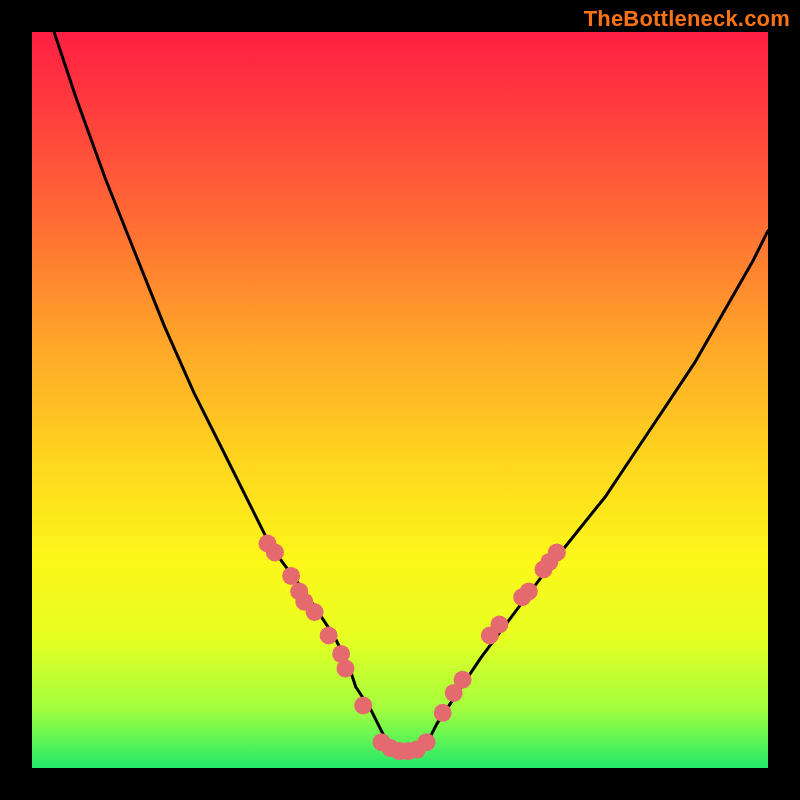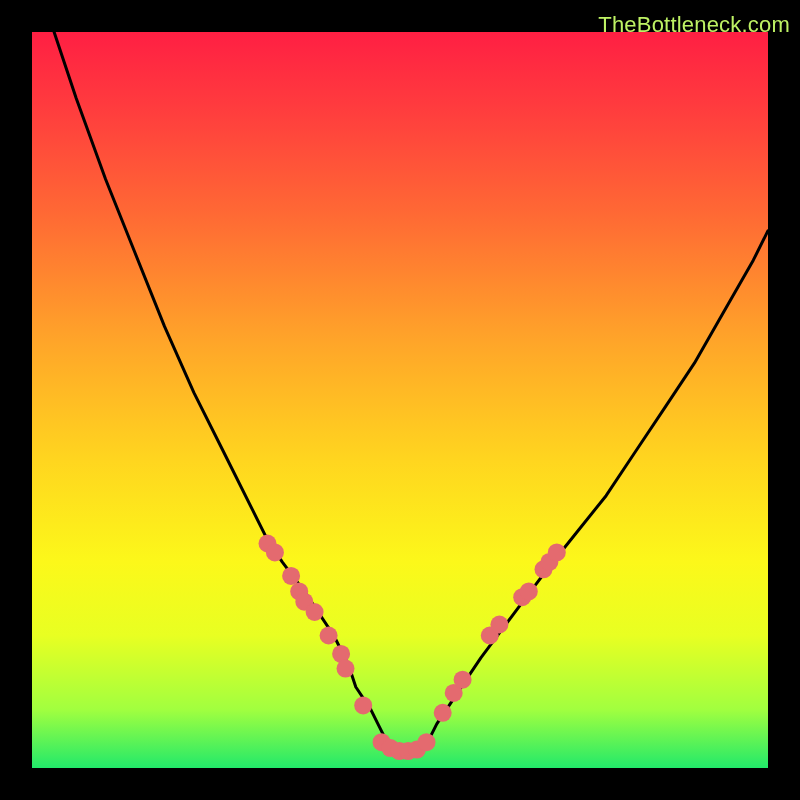--- a/index.html
+++ b/index.html
@@ -31,25 +31,25 @@
       #ffa529 42%,
       #ffd51f 58%,
       #fcf81a 72%,
       #e8ff22 82%,
       #a2ff3f 92%,
       #22e96a 100%
     );
   }
   .watermark {
     position: absolute;
-    top: 12px;
+    top: 6px;
     right: 10px;
-    color: #bef264;
+    color: #f97316;
     font-size: 22px;
-    font-weight: 400;
+    font-weight: 700;
     letter-spacing: 0.2px;
     user-select: none;
   }
   svg {
     position: absolute;
     left: 0; top: 0;
   }
 </style>
 </head>
 <body>

